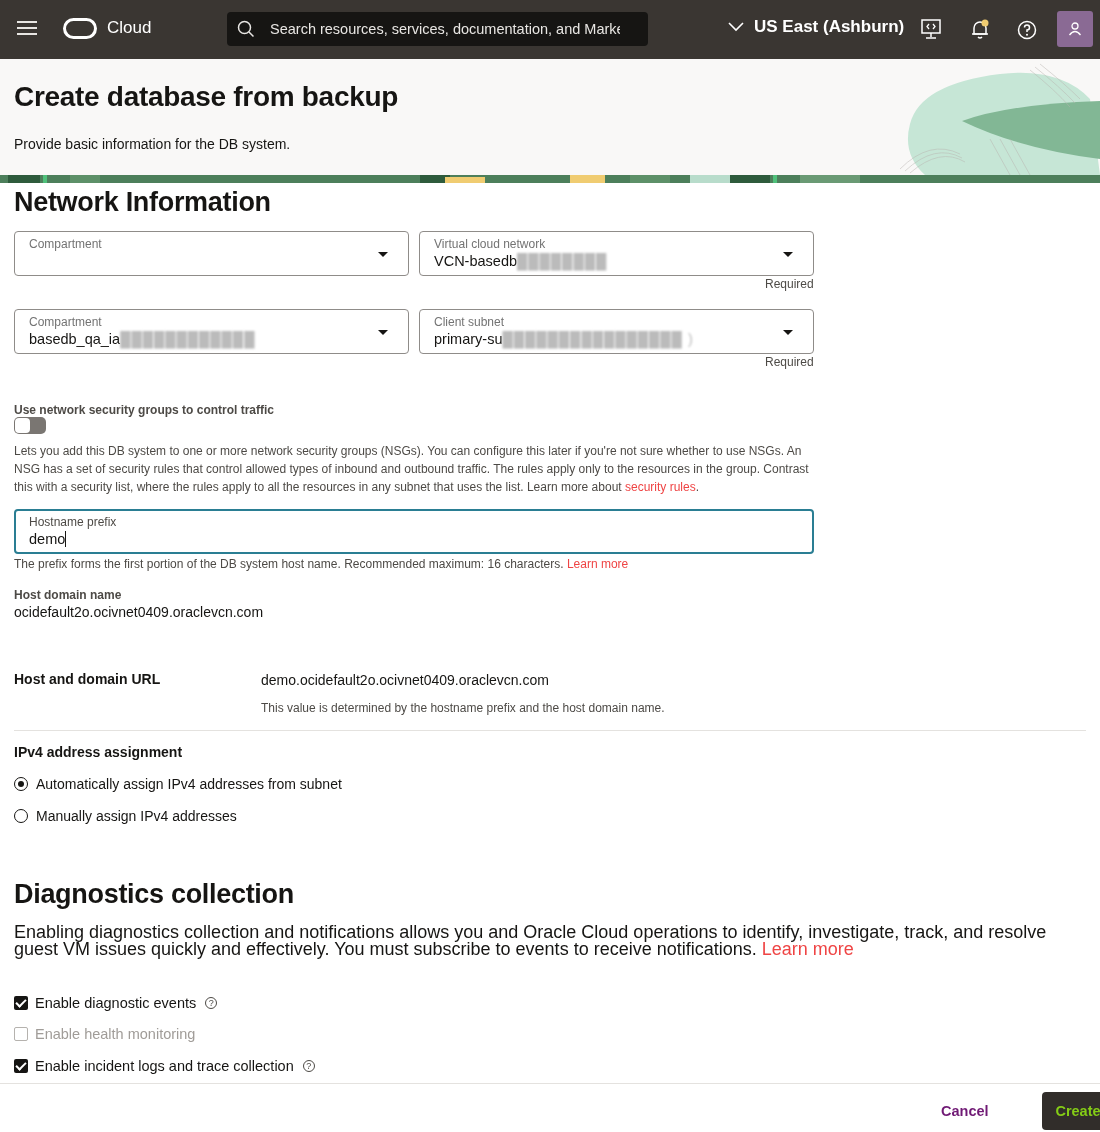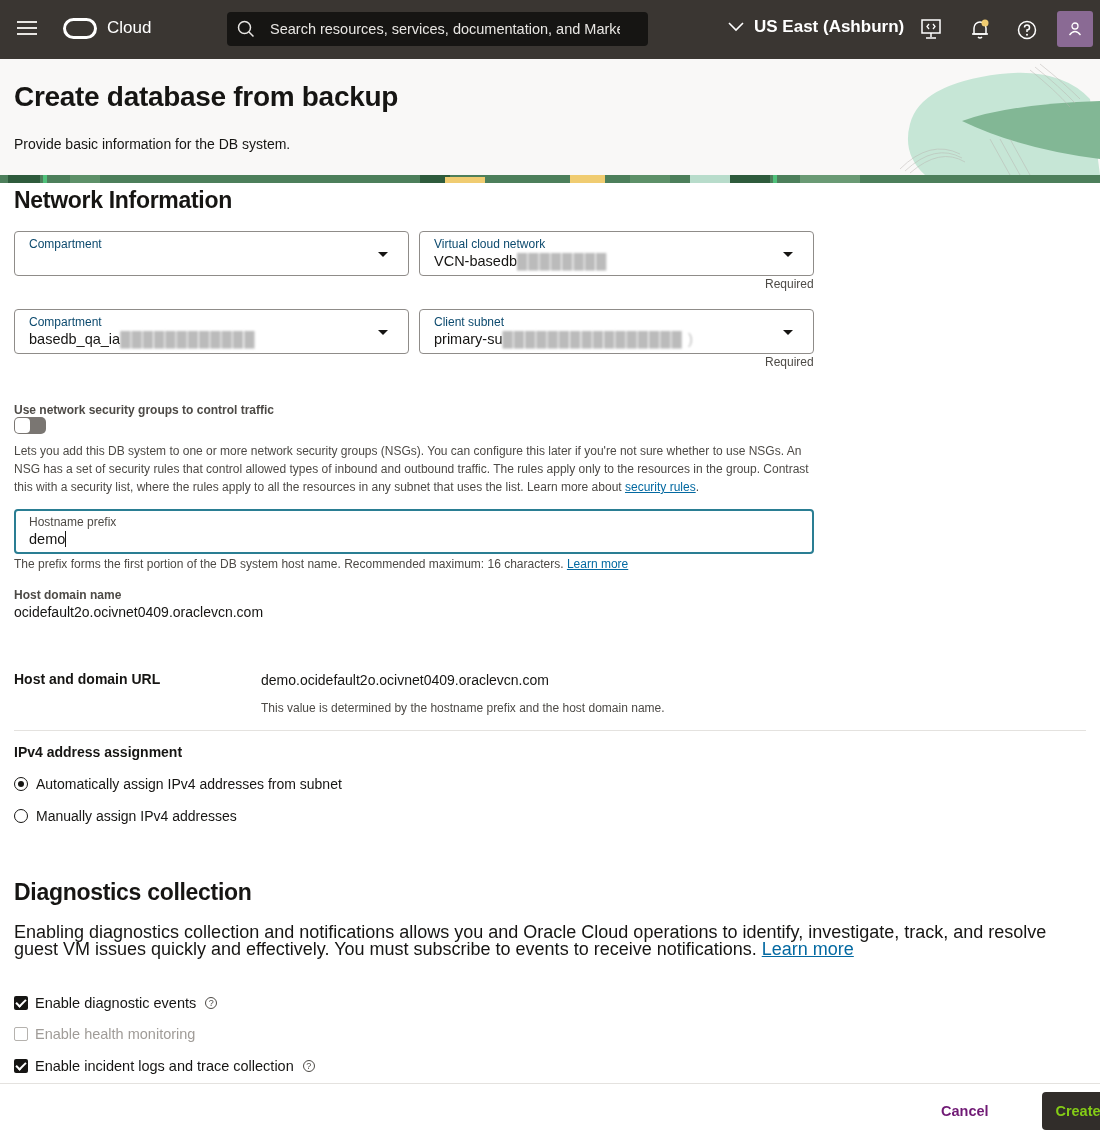--- a/index.html
+++ b/index.html
@@ -20,32 +20,32 @@
   .avatar { position: absolute; left: 1057px; top: 11px; width: 36px; height: 36px; background: #8a6a94; border-radius: 3px; display: flex; align-items: center; justify-content: center; cursor: pointer; }
 
   
   .header { position: absolute; left: 0; top: 59px; width: 1100px; height: 116px; background: #f9f8f7; overflow: hidden; }
   .page-title { position: absolute; left: 14px; top: 22px; font-size: 28px; font-weight: bold; letter-spacing: -0.3px; }
   .page-sub { position: absolute; left: 14px; top: 77px; font-size: 14px; }
   .band { position: absolute; left: 0; top: 175px; width: 1100px; height: 8px; background: #3e6d4c; overflow: hidden; }
 
   
   .content { position: absolute; left: 0; top: 183px; width: 1100px; }
-  .h2 { position: absolute; font-size: 23px; font-weight: bold; letter-spacing: -0.3px; }
+  .h2 { position: absolute; font-size: 27px; font-weight: bold; letter-spacing: -0.3px; }
   .select { position: absolute; width: 395px; height: 45px; border: 1px solid #8f8c89; border-radius: 4px; background: #fff; cursor: pointer; }
-  .select .lbl { position: absolute; left: 14px; top: 5px; font-size: 12px; color: #0c4a6e; }
+  .select .lbl { position: absolute; left: 14px; top: 5px; font-size: 12px; color: #737373; }
   .select .val { position: absolute; left: 14px; top: 21px; font-size: 14.5px; color: #161513; white-space: nowrap; }
   .select .val .blur { color: #bbb; filter: blur(1.2px); letter-spacing: 1px; }
   .select .caret { position: absolute; right: 20px; top: 20px; width: 0; height: 0; border-left: 5px solid transparent; border-right: 5px solid transparent; border-top: 5px solid #161513; }
   .required { position: absolute; font-size: 12px; color: #4d4a46; }
   .small-label { position: absolute; font-size: 12px; font-weight: bold; color: #4d4a46; }
   .toggle { position: absolute; left: 14px; top: 234px; width: 32px; height: 17px; background: #7a7672; border-radius: 5px; cursor: pointer; }
   .toggle .knob { position: absolute; left: 1px; top: 1px; width: 15px; height: 15px; background: #fff; border-radius: 4px; }
   .para { position: absolute; font-size: 12px; color: #4d4a46; line-height: 18px; }
-  .link { color: #0369a1; text-decoration: underline; cursor: pointer; }
+  .link { color: #ef4444; cursor: pointer; }
   .input { position: absolute; left: 14px; top: 326px; width: 800px; height: 45px; border: 2px solid #2a7e93; border-radius: 4px; cursor: text; }
   .input .lbl { position: absolute; left: 13px; top: 4px; font-size: 12px; color: #4d4a46; }
   .input .val { position: absolute; left: 13px; top: 20px; font-size: 14.5px; }
   .input .cursor { display: inline-block; width: 1px; height: 16px; background: #161513; vertical-align: -3px; }
   .text { position: absolute; font-size: 14px; }
   .divider { position: absolute; left: 14px; width: 1072px; height: 1px; background: #e4e2df; }
   .radio-row { position: absolute; left: 14px; display: flex; align-items: center; gap: 8px; font-size: 14px; cursor: pointer; }
   .radio { width: 14px; height: 14px; border: 1px solid #161513; border-radius: 50%; position: relative; }
   .radio.on::after { content: ""; position: absolute; left: 3px; top: 3px; width: 6px; height: 6px; background: #161513; border-radius: 50%; }
   .check-row { position: absolute; left: 14px; display: flex; align-items: center; gap: 7px; font-size: 14.5px; cursor: pointer; }

